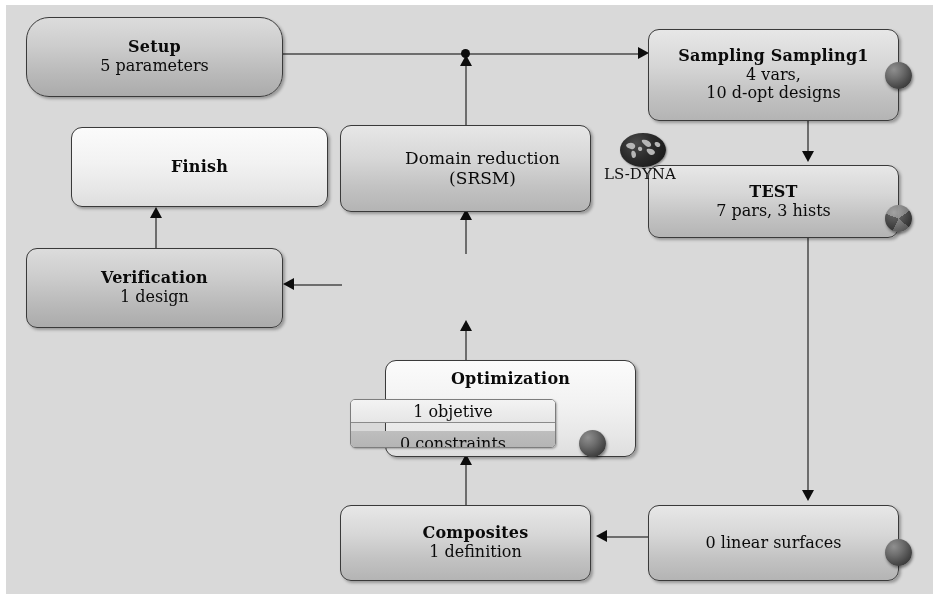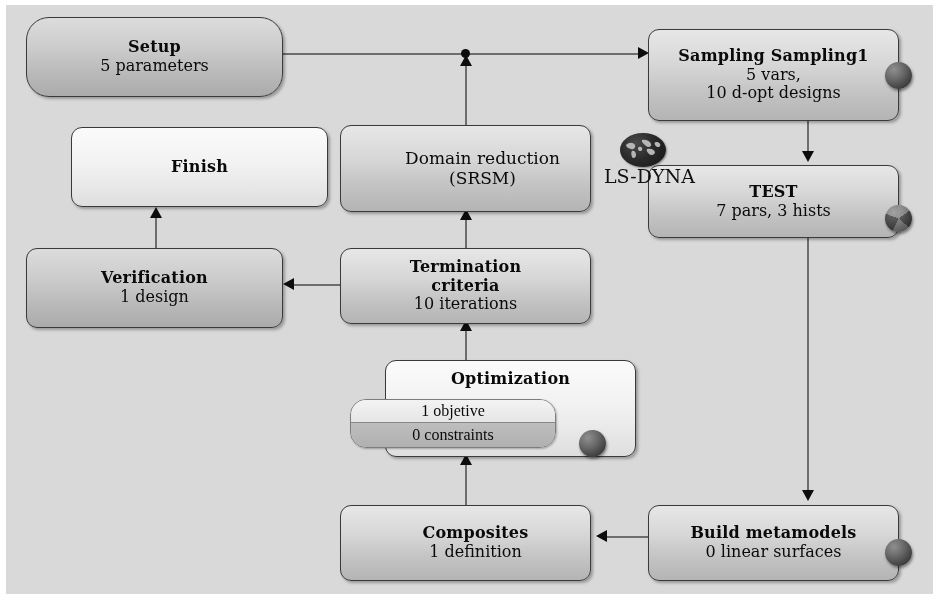--- a/index.html
+++ b/index.html
@@ -55,40 +55,40 @@
   .node .plain{
     font-weight:normal;
     font-size:17px;
   }
 
   
   .panel{
     position:absolute;
     box-sizing:border-box;
     border:1.4px solid #7d7d7d;
-    border-radius:16px;
+    border-radius:5px;
     overflow:hidden;
     box-shadow:1px 1px 2px rgba(0,0,0,.28);
-    font-family:Liberation Serif, serif;
   }
   .panel .row{
     box-sizing:border-box;
     font-size:16px;
     text-align:center;
     color:#0a0a0a;
     display:flex;align-items:center;justify-content:center;
   }
   .panel .row.r1{
     background:linear-gradient(to bottom,#f3f3f3 0%,#e6e6e6 100%);
     height:23px;
     border-bottom:1.2px solid #8a8a8a;
   }
   .panel .row.r2{
     background:linear-gradient(to bottom,#bebebe 0%,#b0b0b0 100%);
     height:24px;
+    margin-top:8px;
   }
 
   
   .line{position:absolute;background:#6d6d6d;}
   .line.h{height:1.6px;}
   .line.v{width:1.6px;}
 
   .arrow{position:absolute;width:0;height:0;}
   .arrow.up{
     border-left:6px solid transparent;
@@ -141,21 +141,21 @@
   .globe-wrap{position:absolute;}
   .globe{
     width:46px;height:34px;border-radius:50%;
     background:radial-gradient(circle at 35% 30%,#4a4a4a 0%,#2a2a2a 45%,#141414 100%);
     position:relative;overflow:hidden;
     box-shadow:1px 1px 2px rgba(0,0,0,.4);
   }
   .globe svg{position:absolute;left:0;top:0;}
   .globe-label{
     position:absolute;
-    font-size:19px;
+    font-size:15px;
     color:#101010;
     white-space:nowrap;
     font-family:"DejaVu Serif","Liberation Serif",serif;
   }
 </style>
 </head>
 <body>
 
 <div id="root">
   <div id="canvas">
@@ -204,54 +204,49 @@
     <div class="node darker" style="left:20px;top:243px;width:257px;height:80px;">
       <div class="title">Verification</div>
       <div class="sub">1 design</div>
     </div>
 
     <div class="node" style="left:334px;top:120px;width:251px;height:87px;padding-left:34px;">
       <div class="plain">Domain reduction</div>
       <div class="plain">(SRSM)</div>
     </div>
 
-    <div class="node" style="left:334px;top:243px;width:251px;height:76px;">
-      <div class="title" style="max-width:140px;">Termination criteria</div>
-      <div class="sub">10 iterations</div>
-    </div>
 
     <div class="node light" style="left:334px;top:355px;width:251px;height:97px;justify-content:flex-start;padding-top:9px;">
       <div class="title">Optimization</div>
     </div>
     <div class="panel" style="left:344px;top:394px;width:206px;height:49px;">
       <div class="row r1">1 objetive</div>
       <div class="row r2">0 constraints</div>
     </div>
     <div class="sphere" style="left:573px;top:425px;"></div>
 
     <div class="node" style="left:334px;top:500px;width:251px;height:76px;padding-left:20px;">
       <div class="title">Composites</div>
       <div class="sub">1 definition</div>
     </div>
 
     <div class="node" style="left:642px;top:24px;width:251px;height:92px;">
       <div class="title">Sampling Sampling1</div>
-      <div class="sub">5 vars,</div>
+      <div class="sub">4 vars,</div>
       <div class="sub">10 d-opt designs</div>
     </div>
     <div class="sphere" style="left:879px;top:57px;"></div>
 
     <div class="node" style="left:642px;top:160px;width:251px;height:73px;">
       <div class="title">TEST</div>
       <div class="sub">7 pars, 3 hists</div>
     </div>
     <div class="sphere segmented" style="left:879px;top:200px;"></div>
 
     <div class="node" style="left:642px;top:500px;width:251px;height:76px;">
-      <div class="title">Build metamodels</div>
       <div class="sub">0 linear surfaces</div>
     </div>
     <div class="sphere" style="left:879px;top:534px;"></div>
 
     <div class="globe-wrap" style="left:614px;top:128px;">
       <div class="globe">
         <svg width="46" height="34" viewBox="0 0 46 34" aria-hidden="true">
           <g fill="#b6b6b6">
             <path d="M6 12 C9 9,13 9,15 12 C16 15,13 17,11 16 C8 15,6 14,6 12 Z"></path>
             <path d="M12 18 C14 17,16 19,16 22 C16 25,13 26,12 24 C11 21,11 19,12 18 Z"></path>

